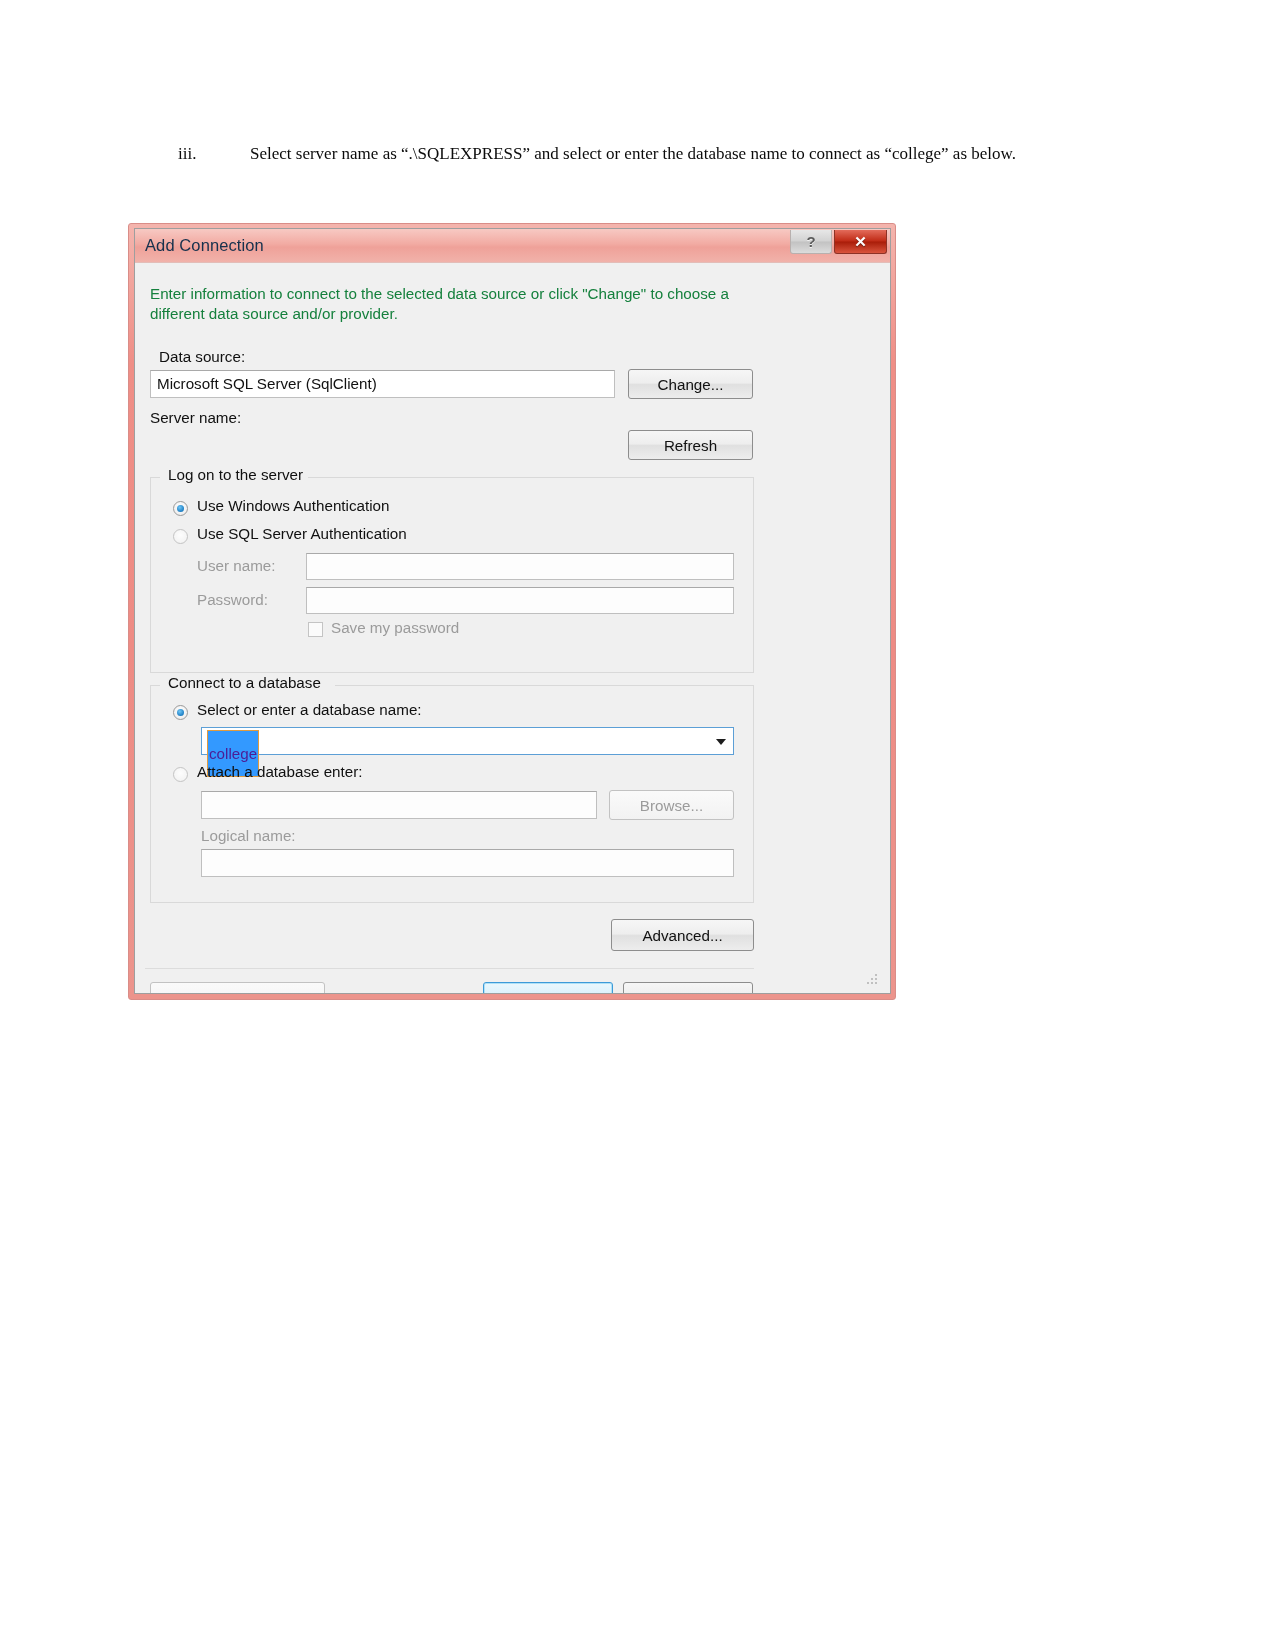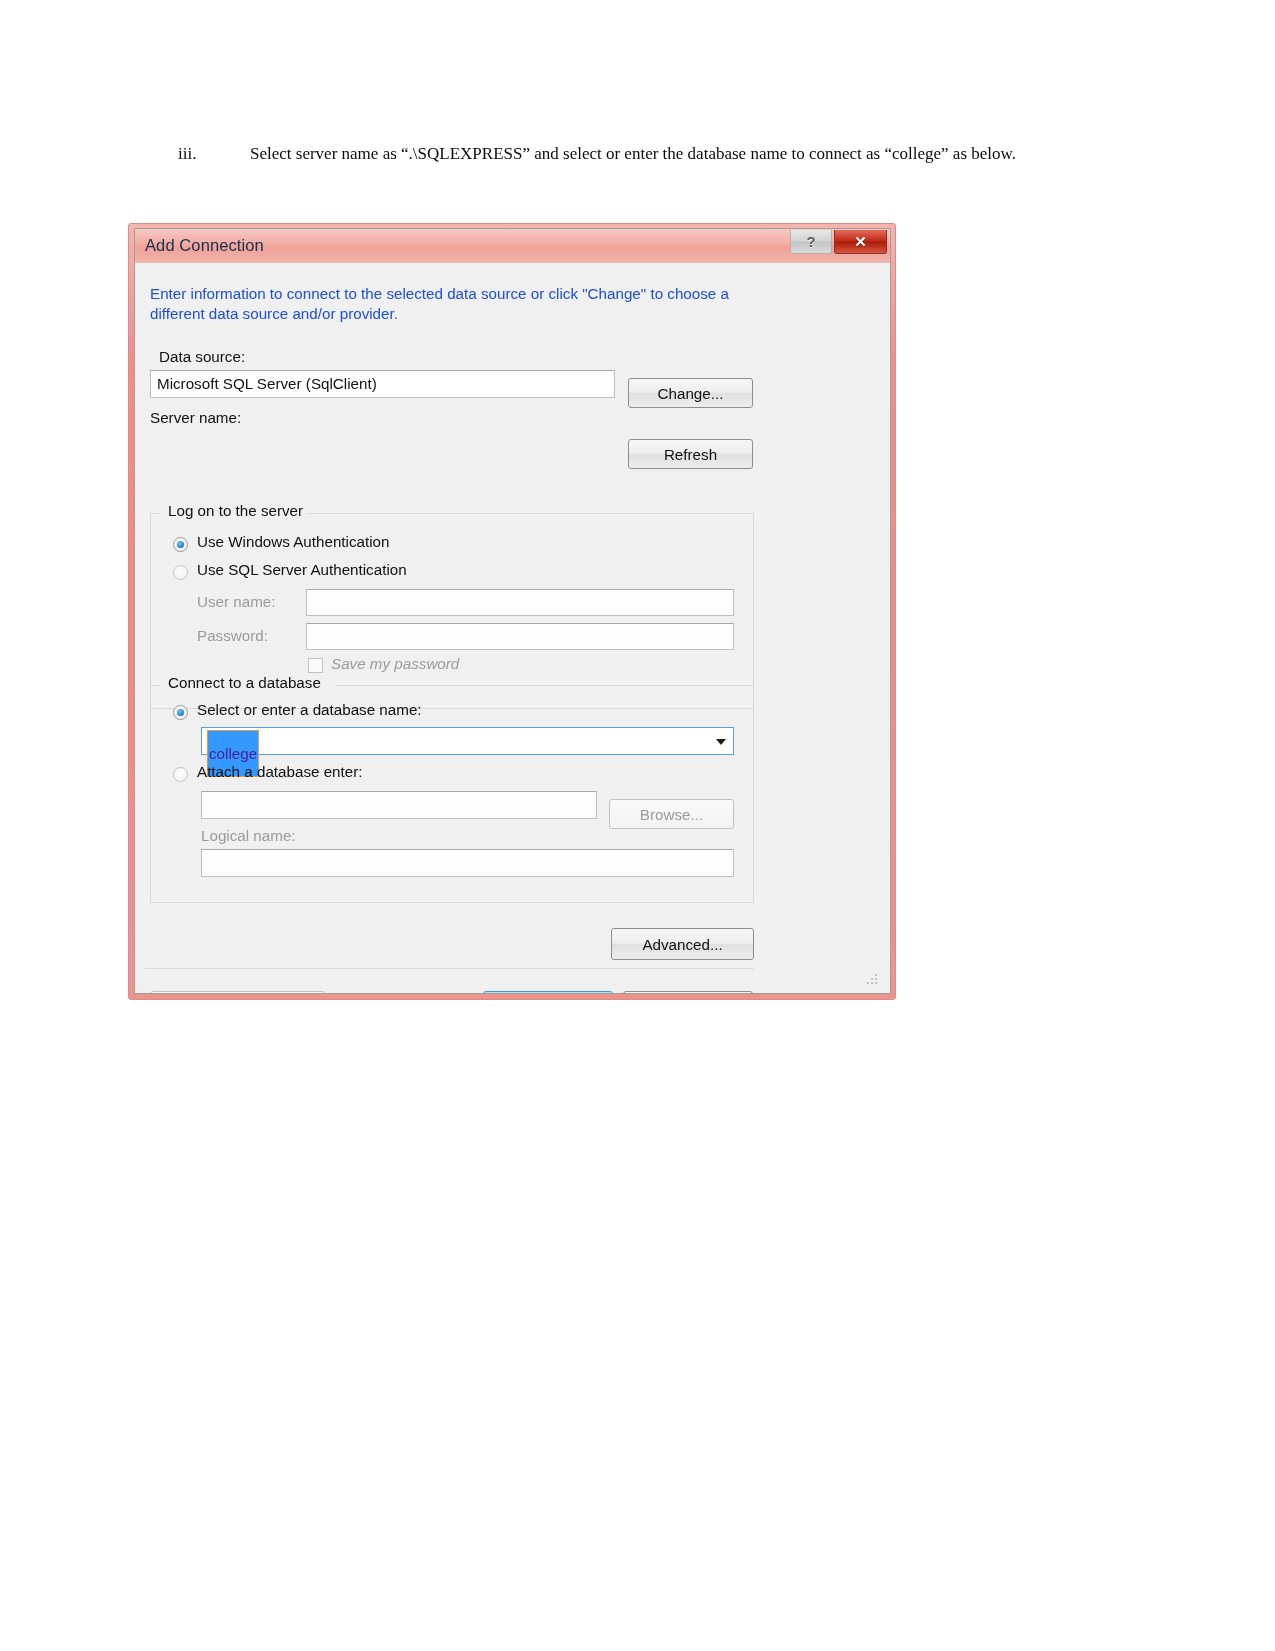--- a/index.html
+++ b/index.html
@@ -120,21 +120,21 @@
     font-size: 15px;
     color: #111;
   }
   .intro {
     position: absolute;
     left: 5px;
     top: 20px;
     width: 615px;
     font-size: 15.2px;
     line-height: 20px;
-    color: #1d4ed8;
+    color: #15803d;
   }
 
   .lbl {
     position: absolute;
     font-size: 15.2px;
     color: #101010;
   }
   .lbl.dim { color: #9b9b9b; }
 
   .txtbox {
@@ -193,21 +193,20 @@
     background: linear-gradient(180deg, #f6f6f6 0%, #eeeeee 46%, #e0e0e0 52%, #ededed 100%);
     border: 1px solid #8d8d8d;
     border-radius: 3px;
     font-family: "Liberation Sans", sans-serif;
     font-size: 15.2px;
     color: #111;
     display: flex;
     align-items: center;
     justify-content: center;
     text-align: center;
-    margin-top: 9px;
   }
   .btn.dim { color: #9b9b9b; border-color: #c2c2c2;
     background: linear-gradient(180deg, #fafafa 0%, #f2f2f2 100%); }
   .btn.default {
     border: 1px solid #3c9ad8;
     box-shadow: 0 0 0 1px #aee1f7 inset;
     background: linear-gradient(180deg, #eaf7fd 0%, #d8f0fb 46%, #cfeafa 52%, #e3f5fe 100%);
   }
 
   
@@ -299,39 +298,39 @@
 
       <div class="intro">Enter information to connect to the selected data source or click "Change" to choose a different data source and/or provider.</div>
 
       <div class="lbl" style="left:5px; top:84px;margin-left:9px;">Data source:</div>
       <div class="txtbox" style="left:5px; top:106px; width:465px; height:28px;">Microsoft SQL Server (SqlClient)</div>
       <div class="btn" style="left:483px; top:105px; width:125px; height:30px;">Change...</div>
 
       <div class="lbl" style="left:5px; top:145px;">Server name:</div>
       <div class="btn" style="left:483px; top:166px; width:125px; height:30px;">Refresh</div>
 
-      <div class="group" style="left:5px; top:213px; width:604px; height:196px;margin-top:36px;">
+      <div class="group" style="left:5px; top:213px; width:604px; height:196px;">
         <span class="gtop-l"></span>
         <span class="gtop-r" style="width:470px;"></span>
         <span class="gcaption">Log on to the server</span>
 
         <span class="radio checked" style="left:22px; top:24px;"></span>
         <span class="lbl" style="left:46px; top:20px;">Use Windows Authentication</span>
 
         <span class="radio off" style="left:22px; top:52px;"></span>
         <span class="lbl" style="left:46px; top:48px;">Use SQL Server Authentication</span>
 
         <span class="lbl dim" style="left:46px; top:80px;">User name:</span>
         <span class="txtbox readonlygrey" style="left:155px; top:76px; width:428px; height:27px;"></span>
 
         <span class="lbl dim" style="left:46px; top:114px;">Password:</span>
         <span class="txtbox readonlygrey" style="left:155px; top:110px; width:428px; height:27px;"></span>
 
         <span class="checkbox" style="left:157px; top:145px;"></span>
-        <span class="lbl dim" style="left:180px; top:142px;font-style:italic;">Save my password</span>
+        <span class="lbl dim" style="left:180px; top:142px;">Save my password</span>
       </div>
 
       <div class="group" style="left:5px; top:421px; width:604px; height:218px;">
         <span class="gtop-l"></span>
         <span class="gtop-r" style="width:418px;"></span>
         <span class="gcaption">Connect to a database</span>
 
         <span class="radio checked" style="left:22px; top:20px;"></span>
         <span class="lbl" style="left:46px; top:16px;">Select or enter a database name:</span>
 

